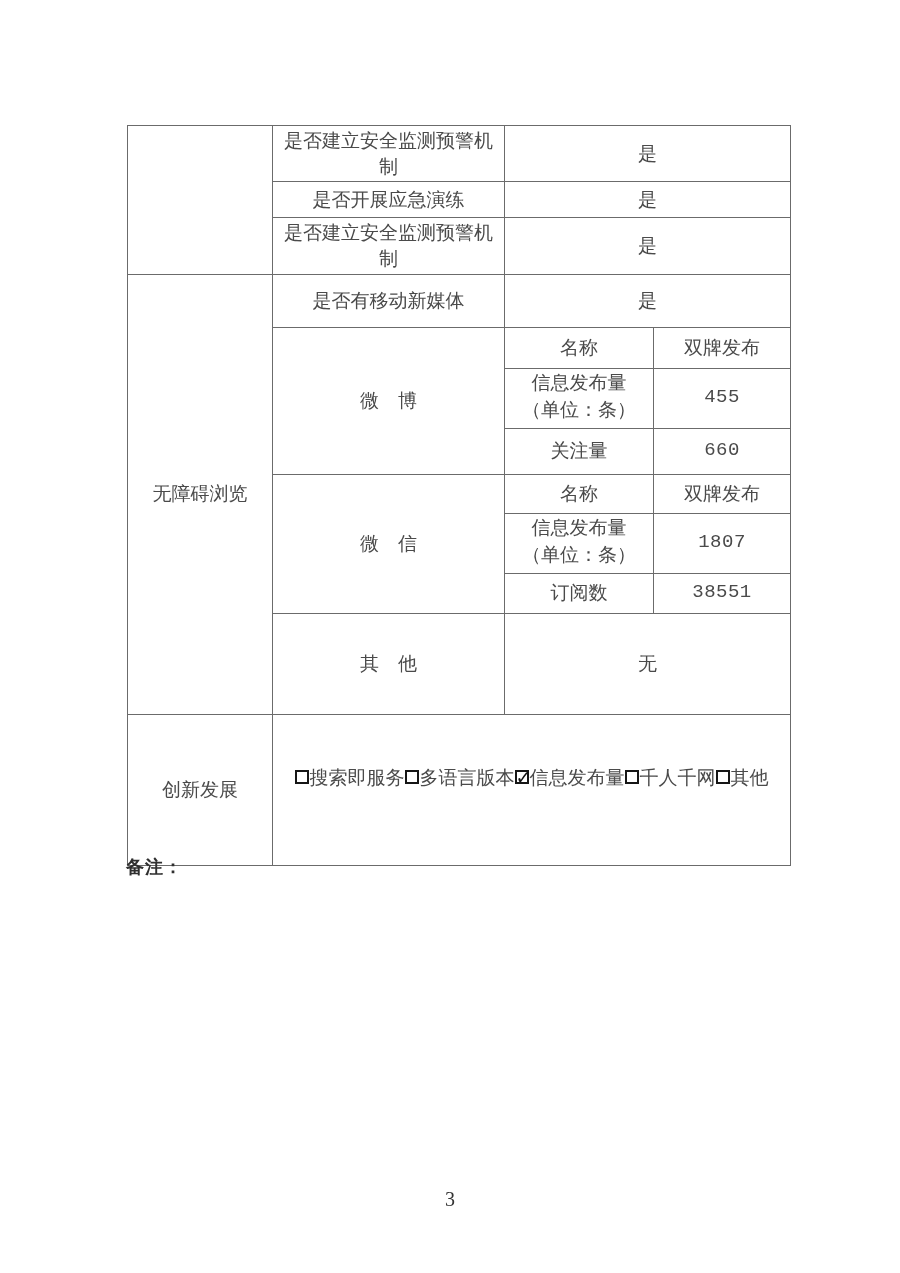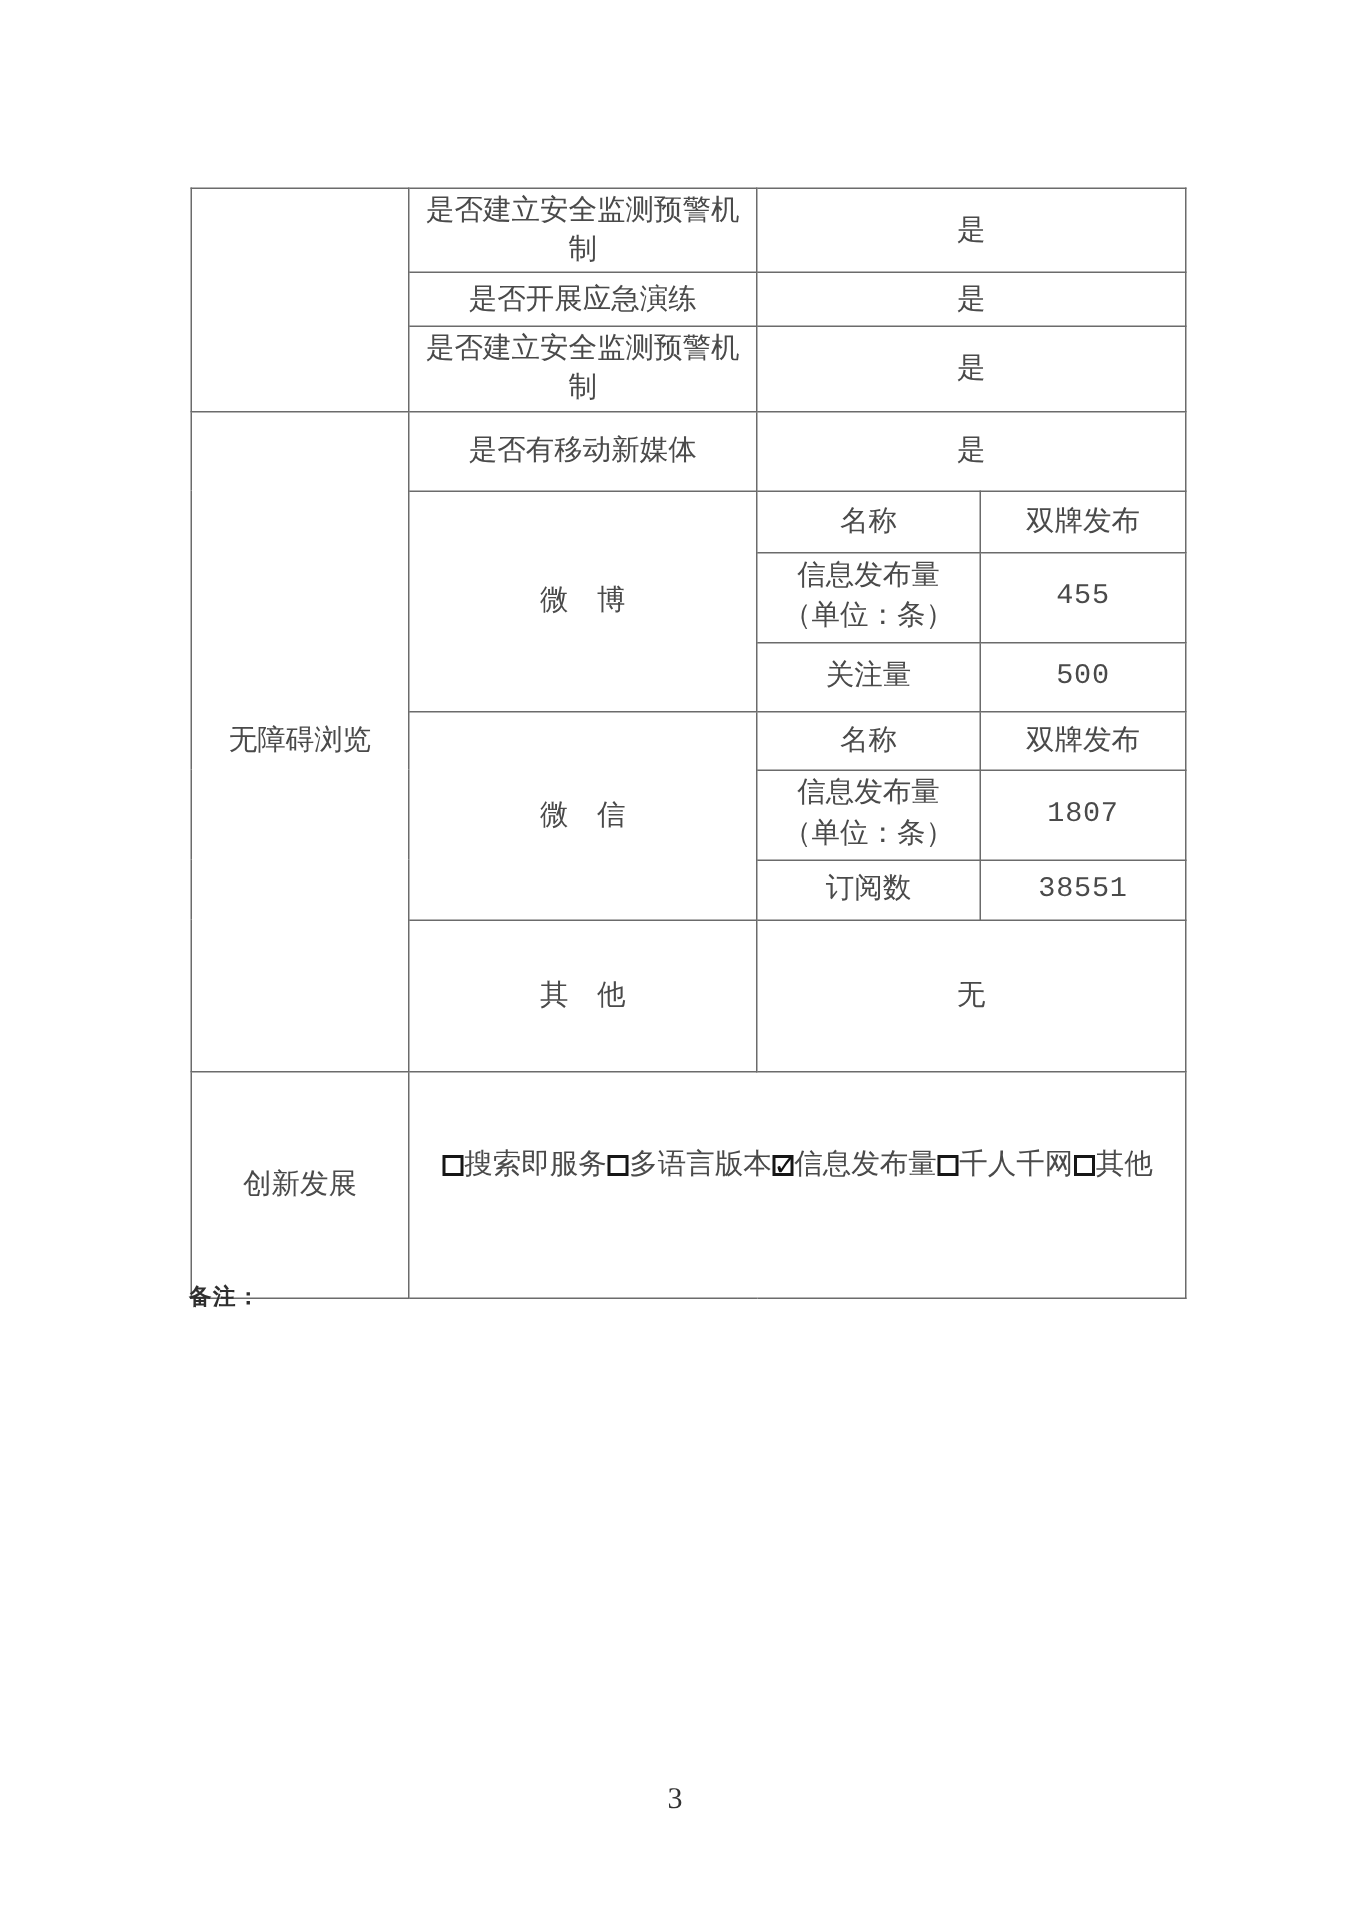--- a/index.html
+++ b/index.html
@@ -48,21 +48,21 @@
     font-size: 19px;
     font-weight: bold;
     color: #111;
     font-family: "DejaVu Sans", sans-serif;
   }
   .cb-label { font-size: 19px; color: #4a4a4a; }
   .notes {
     position: absolute;
     left: 126px;
     top: 855px;
-    font-size: 15px;
+    font-size: 18px;
     font-weight: bold;
     color: #2f2f2f;
     letter-spacing: 1px;
   }
   .page-number {
     position: absolute;
     left: 0;
     top: 1188px;
     width: 900px;
     text-align: center;
@@ -108,21 +108,21 @@
     </tr>
     <tr style="height:58px">
       <td class="two-line">
         <div>信息发布量</div>
         <div>（单位：条）</div>
       </td>
       <td class="num">455</td>
     </tr>
     <tr style="height:46px">
       <td>关注量</td>
-      <td class="num">500</td>
+      <td class="num">660</td>
     </tr>
     <tr style="height:39px">
       <td rowspan="3">微　信</td>
       <td>名称</td>
       <td>双牌发布</td>
     </tr>
     <tr style="height:52px">
       <td class="two-line">
         <div>信息发布量</div>
         <div>（单位：条）</div>

